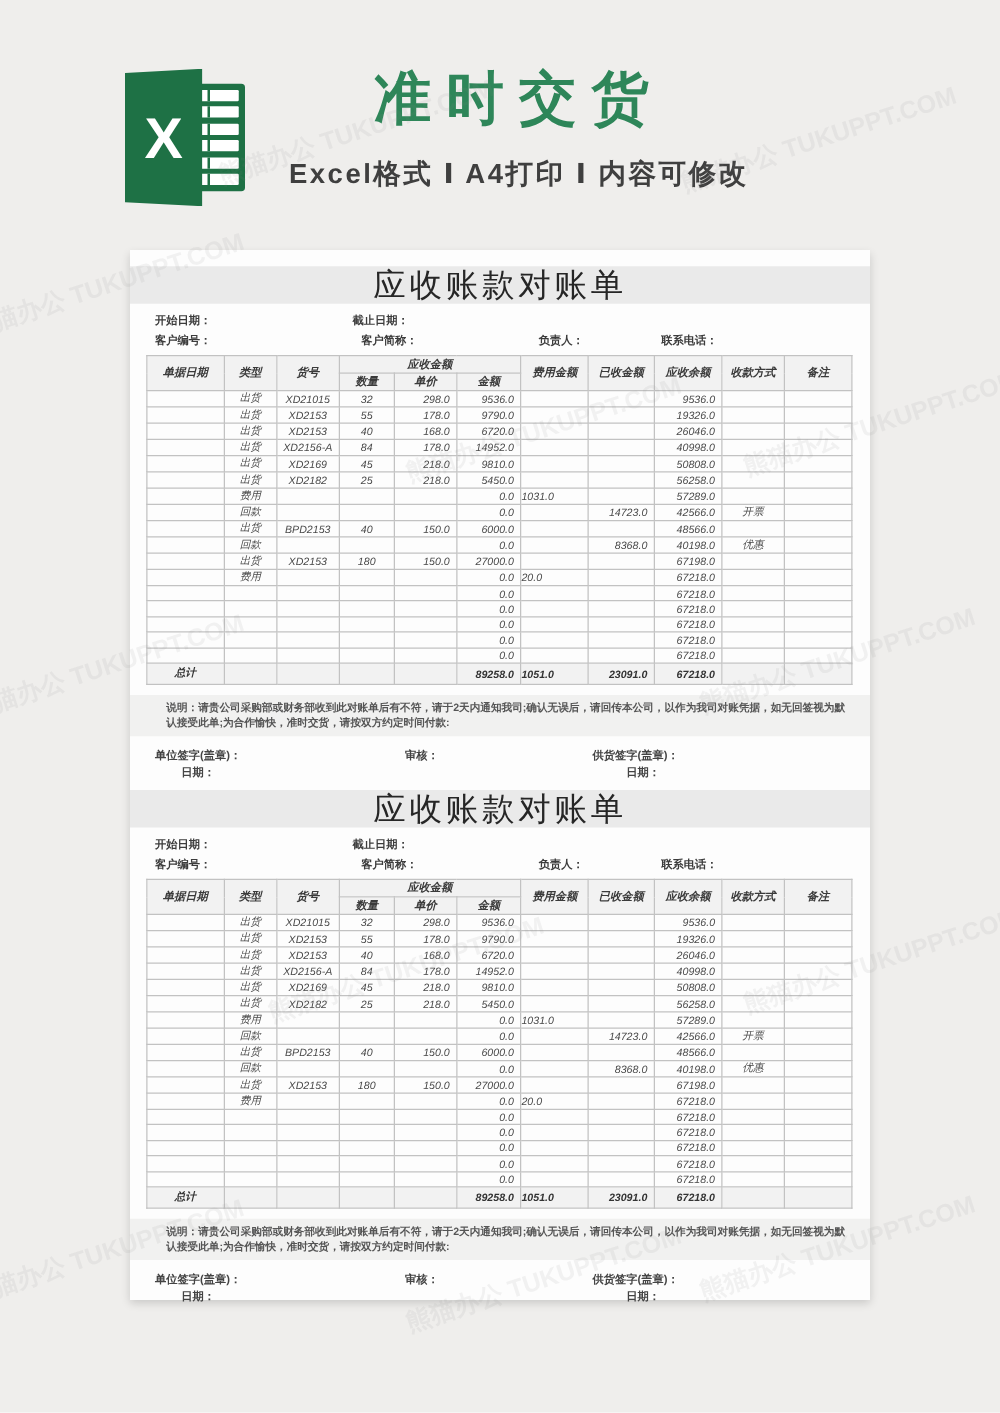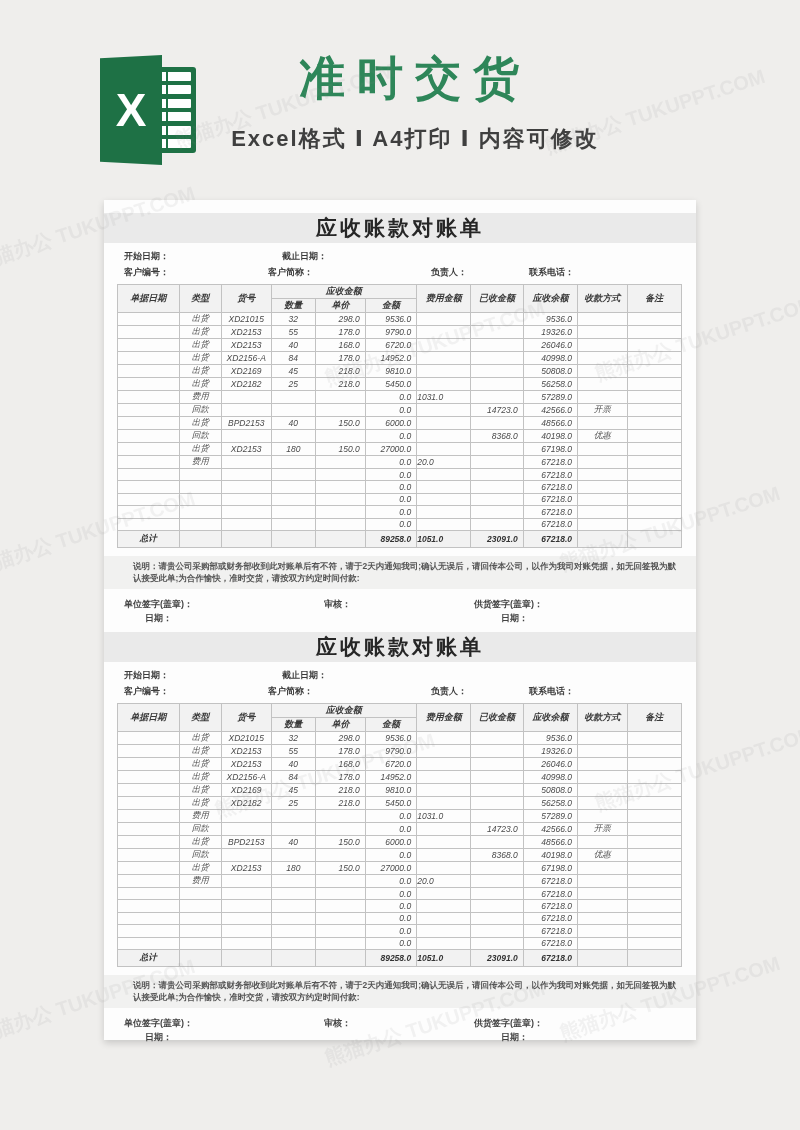--- a/index.html
+++ b/index.html
@@ -70,32 +70,32 @@
     padding: 0 14px 0 13px;
   }
   .statement:first-child { margin-top: 13px; }
 
   .stmt-band {
     height: 30px; margin: 0 -14px 0 -13px;
     background: #eaeaea;
     display: flex; align-items: center; justify-content: center;
   }
   .stmt-title {
-    font-size: 21px; font-weight: bold; color: #262626; letter-spacing: 3px;
+    font-size: 26px; font-weight: normal; color: #262626; letter-spacing: 3px;
   }
 
   .info { position: relative; height: 36px; margin-top: 5px; }
   .info span {
     position: absolute; font-size: 9px; font-weight: bold; color: #3c3c3c;
     white-space: nowrap;
   }
   .i-start  { left: 7px;   top: 2px; }
   .i-end    { left: 165px; top: 2px; }
   .i-custno { left: 7px;   top: 18px; }
-  .i-custnm { left: 151px; top: 18px; }
+  .i-custnm { left: 172px; top: 18px; }
   .i-mgr    { left: 314px; top: 18px; }
   .i-phone  { left: 412px; top: 18px; }
 
   table.stmt {
     width: 100%; border-collapse: collapse; table-layout: fixed;
     font-size: 8.5px; color: #4a4a4a; font-style: italic;
   }
   table.stmt th, table.stmt td {
     border: 1px solid #c2c2c2;
     height: 12.4px;

